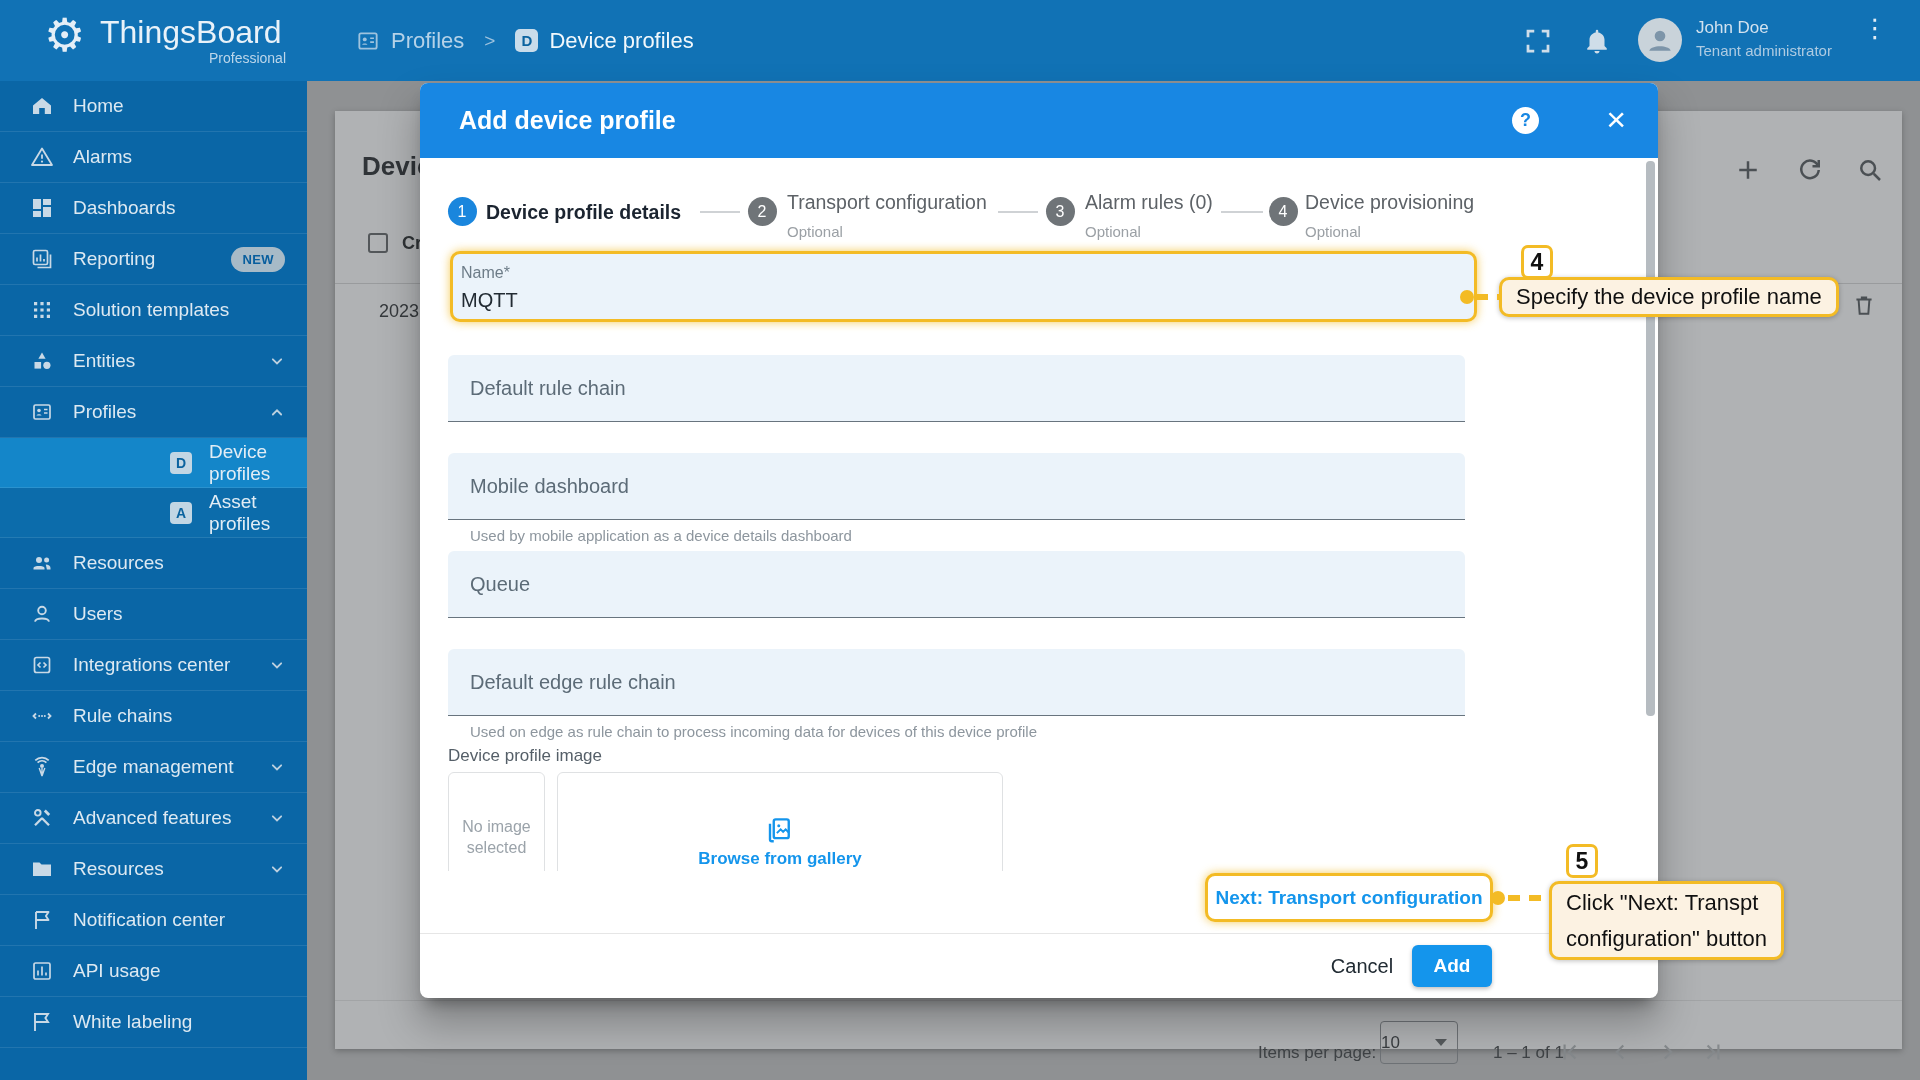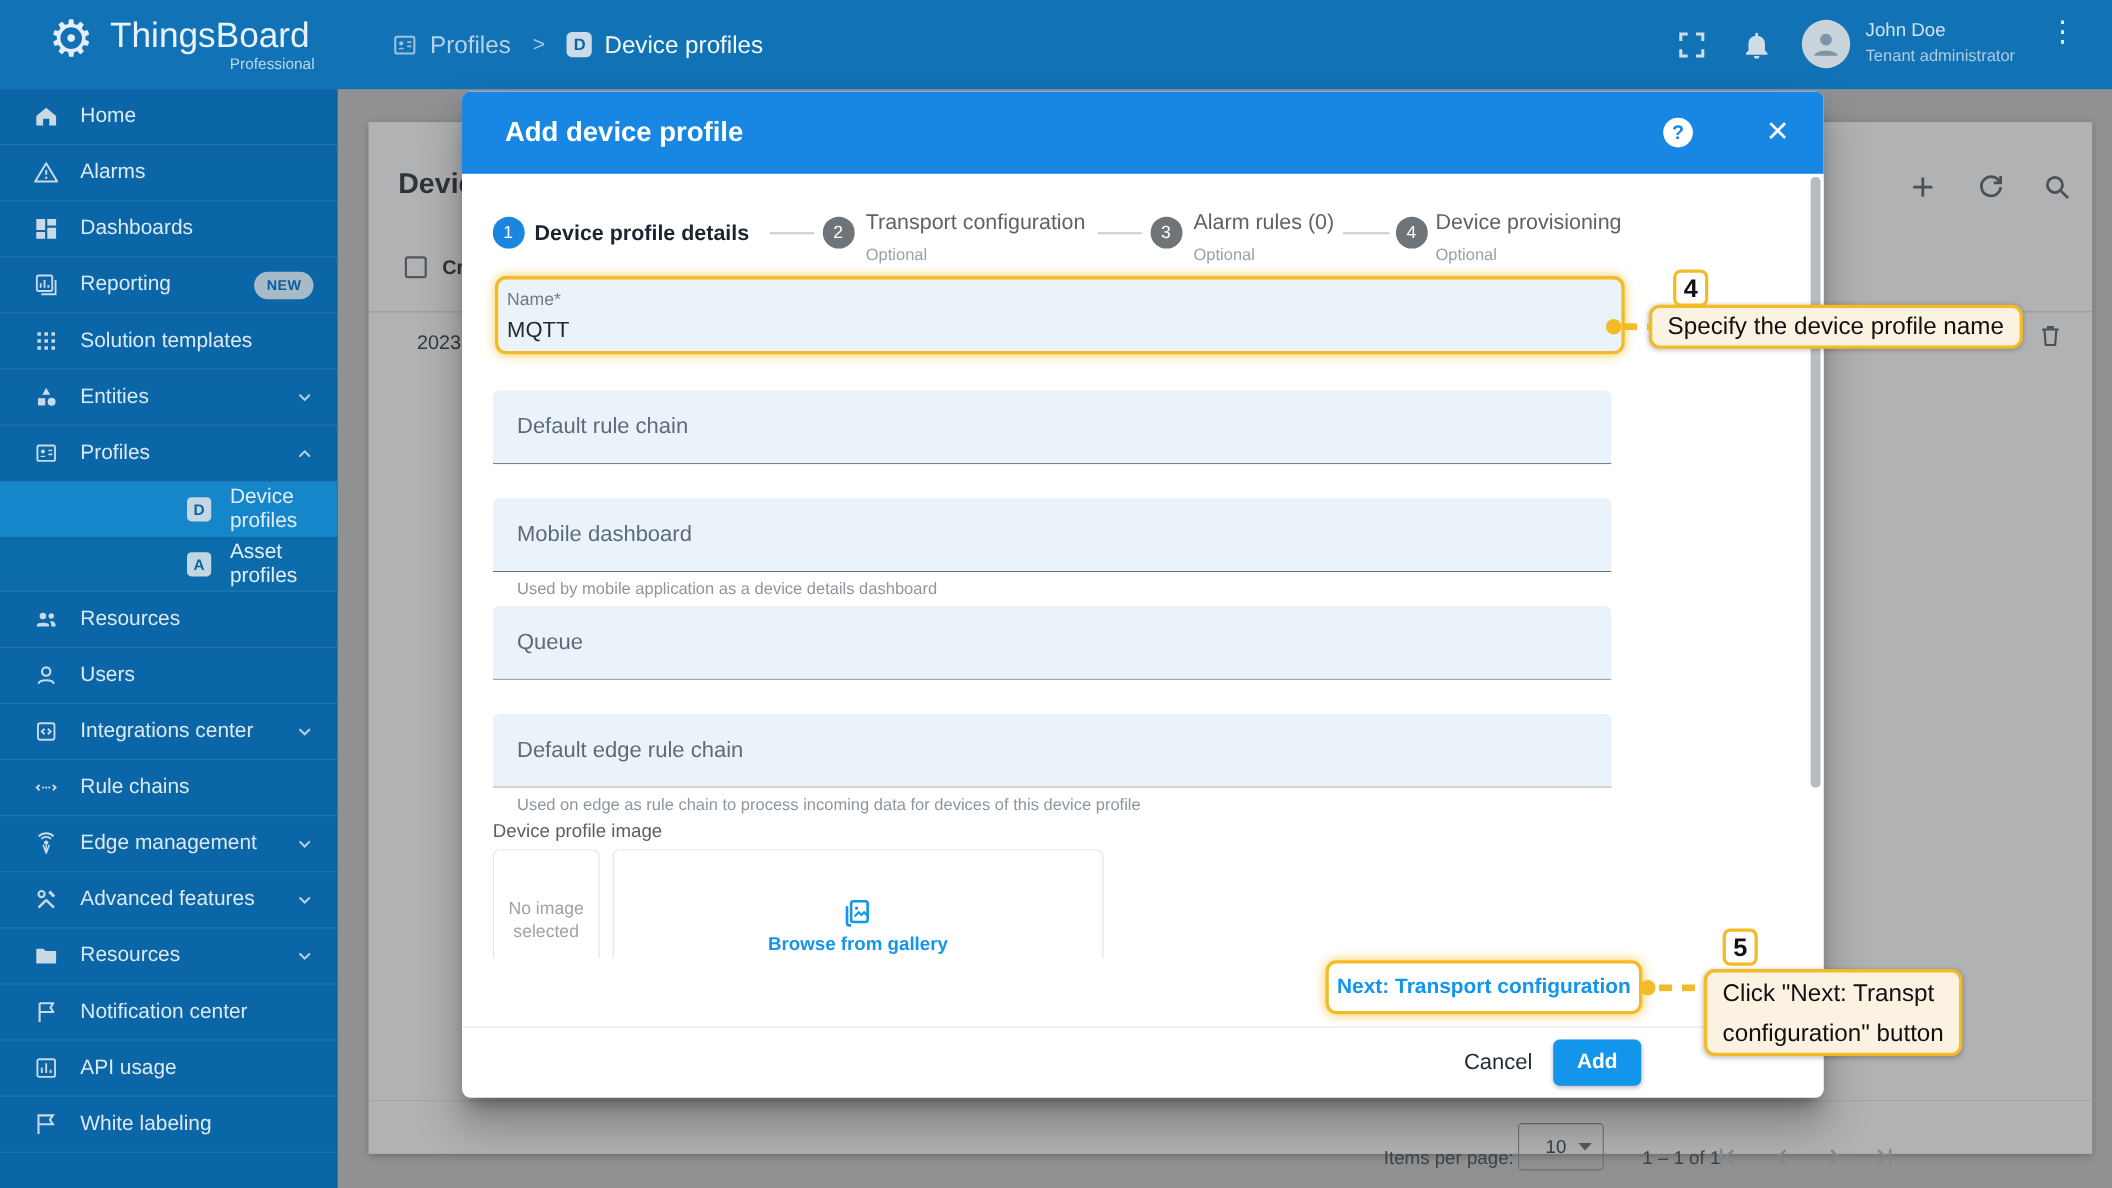--- a/index.html
+++ b/index.html
@@ -52,21 +52,21 @@
   .th-check{position:absolute;left:33px;top:122px;width:20px;height:20px;border:2px solid #53575a;border-radius:3px;}
   .th-c{position:absolute;left:67px;top:122px;font-size:18px;font-weight:bold;color:#2f3336;}
   .th-default{position:absolute;left:1261px;top:122px;font-size:18px;font-weight:bold;color:#2f3336;}
   .t-divider{position:absolute;left:0;top:172px;width:1567px;height:1px;background:#999b9d;}
   .row-2{position:absolute;left:44px;top:190px;font-size:18px;color:#35393c;}
   .rowic{position:absolute;top:181px;width:26px;height:26px;color:#4b5054;}
   .rowic.fill{background:#41474b;border-radius:5px;width:24px;height:24px;}
   .foot-divider{position:absolute;left:0;top:889px;width:1567px;height:1px;background:#a2a4a6;}
   .fp-label{position:absolute;left:923px;top:932px;font-size:17px;color:#3f4346;}
   .fp-select{position:absolute;left:1045px;top:910px;width:78px;height:43px;border:1px solid #6e7276;border-radius:4px;
-    display:flex;align-items:center;padding:0 10px 0 24px;font-size:17px;color:#393d40;}
+    display:flex;align-items:center;padding:0 10px 0 0;font-size:17px;color:#393d40;}
   .fp-caret{margin-left:auto;width:0;height:0;border-left:6px solid transparent;border-right:6px solid transparent;border-top:7px solid #55595c;}
   .fp-range{position:absolute;left:1158px;top:932px;font-size:17px;color:#3f4346;}
   .pgr{position:absolute;top:928px;width:26px;height:26px;color:#85898c;}
 
   
   .modal{position:absolute;left:420px;top:83px;width:1238px;height:915px;background:#fff;border-radius:8px;
     z-index:10;box-shadow:0 11px 15px -7px rgba(0,0,0,.35),0 24px 38px 3px rgba(0,0,0,.25);overflow:hidden;}
   .m-hdr{position:absolute;left:0;top:0;right:0;height:75px;background:#1887e3;display:flex;align-items:center;}
   .m-title{margin-left:39px;font-size:25px;font-weight:bold;color:#fff;}
   .m-help{position:absolute;right:119px;top:24px;width:27px;height:27px;border-radius:50%;background:#fff;

